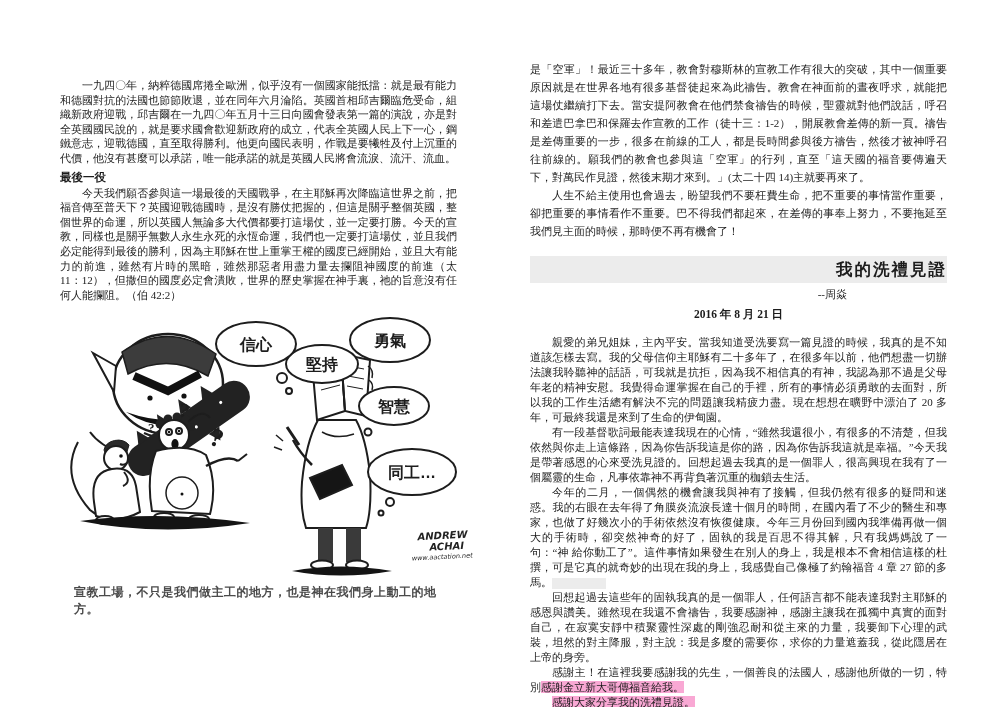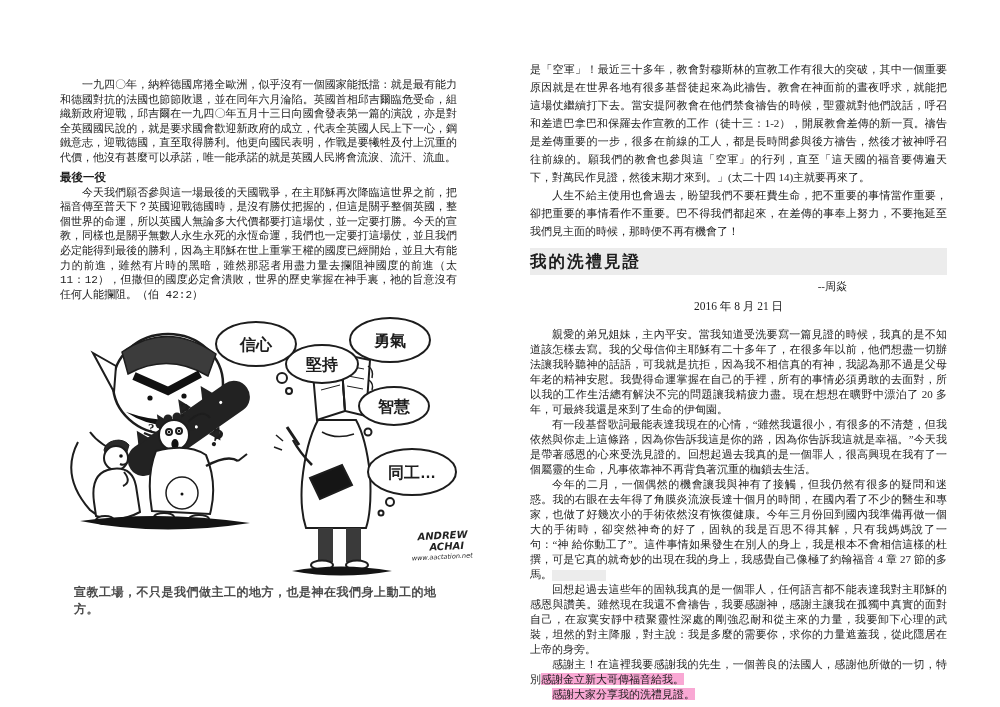--- a/index.html
+++ b/index.html
@@ -5,30 +5,30 @@
   html,body{margin:0;padding:0;}
   body{
     width:1000px;height:707px;position:relative;overflow:hidden;
     background:#ffffff;color:#1c1c1c;
     font-family:"Liberation Serif","DejaVu Serif",serif;
   }
   .page{position:absolute;top:0;}
   .page-left{left:60px;top:78px;width:397px;}
   .page-right{left:530px;top:60px;width:417px;}
   p.para{margin:0;font-size:11px;text-align:justify;}
-  .page-left p.para{line-height:14.6px;font-family:Liberation Mono, monospace;}
+  .page-left p.para{line-height:14.6px;}
   .page-right p.para{line-height:18px;}
   .indent{text-indent:2em;}
   h3.sec{font-size:11.5px;font-weight:bold;margin:4px 0 2px 0;line-height:14px;}
   .article-title{
-    background:#ececec;text-align:left;font-size:16.5px;font-weight:bold;
-    letter-spacing:2px;margin-top:8px;padding:3px 0 2px 0;
+    background:#ececec;text-align:right;font-size:16.5px;font-weight:bold;
+    letter-spacing:2px;margin-top:16px;padding:3px 0 2px 0;
   }
   .author{text-align:right;padding-right:100px;font-size:11px;margin-top:4px;}
-  .date{text-align:center;font-size:11.5px;margin-top:5px;}
+  .date{text-align:center;font-size:11.5px;margin-top:5px;font-weight:bold;}
   .testimony{margin-top:13px;}
   .testimony p.para{line-height:15px;}
   .hl{background:#f9a8d4;}
   .hl-trail{display:inline-block;width:54px;height:11px;background:#ececec;vertical-align:middle;}
   .cartoon{margin-top:12px;}
   .cartoon svg{display:block;}
   .caption{
     font-family:"Liberation Sans","DejaVu Sans",sans-serif;font-weight:bold;
     color:#4a4a4a;font-size:12px;letter-spacing:0.5px;margin-top:2px;padding-left:14px;
   }

